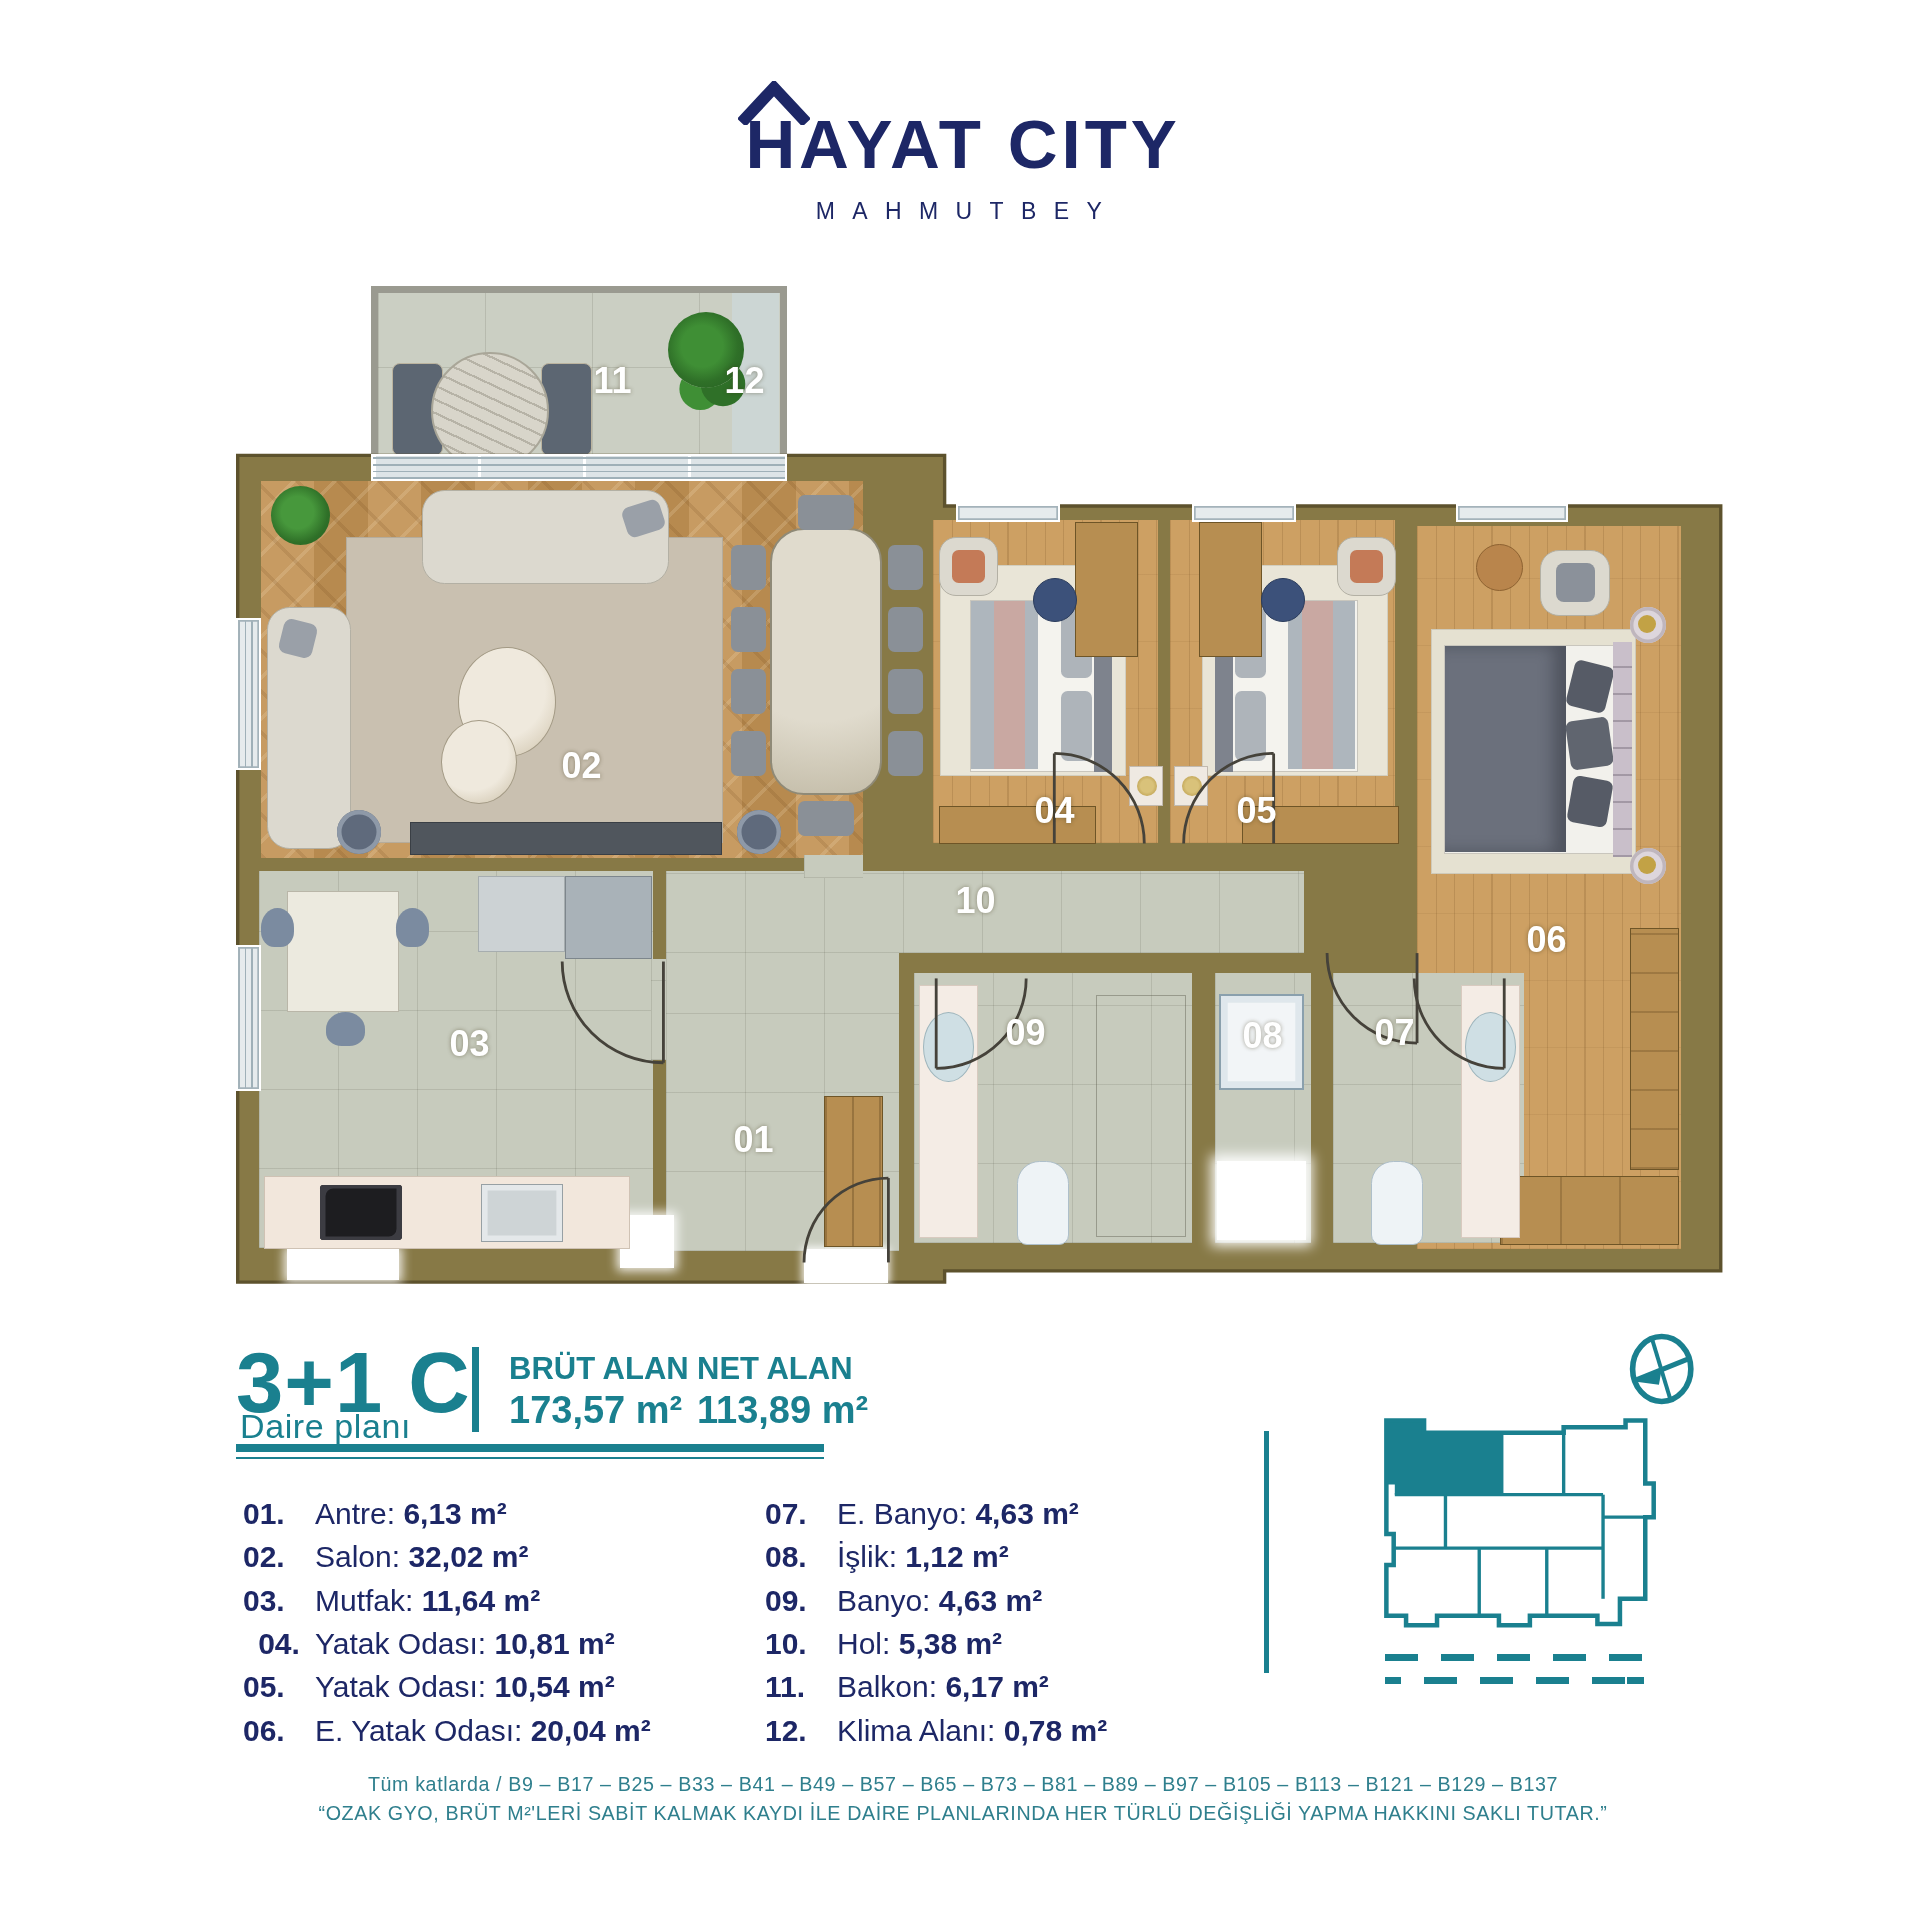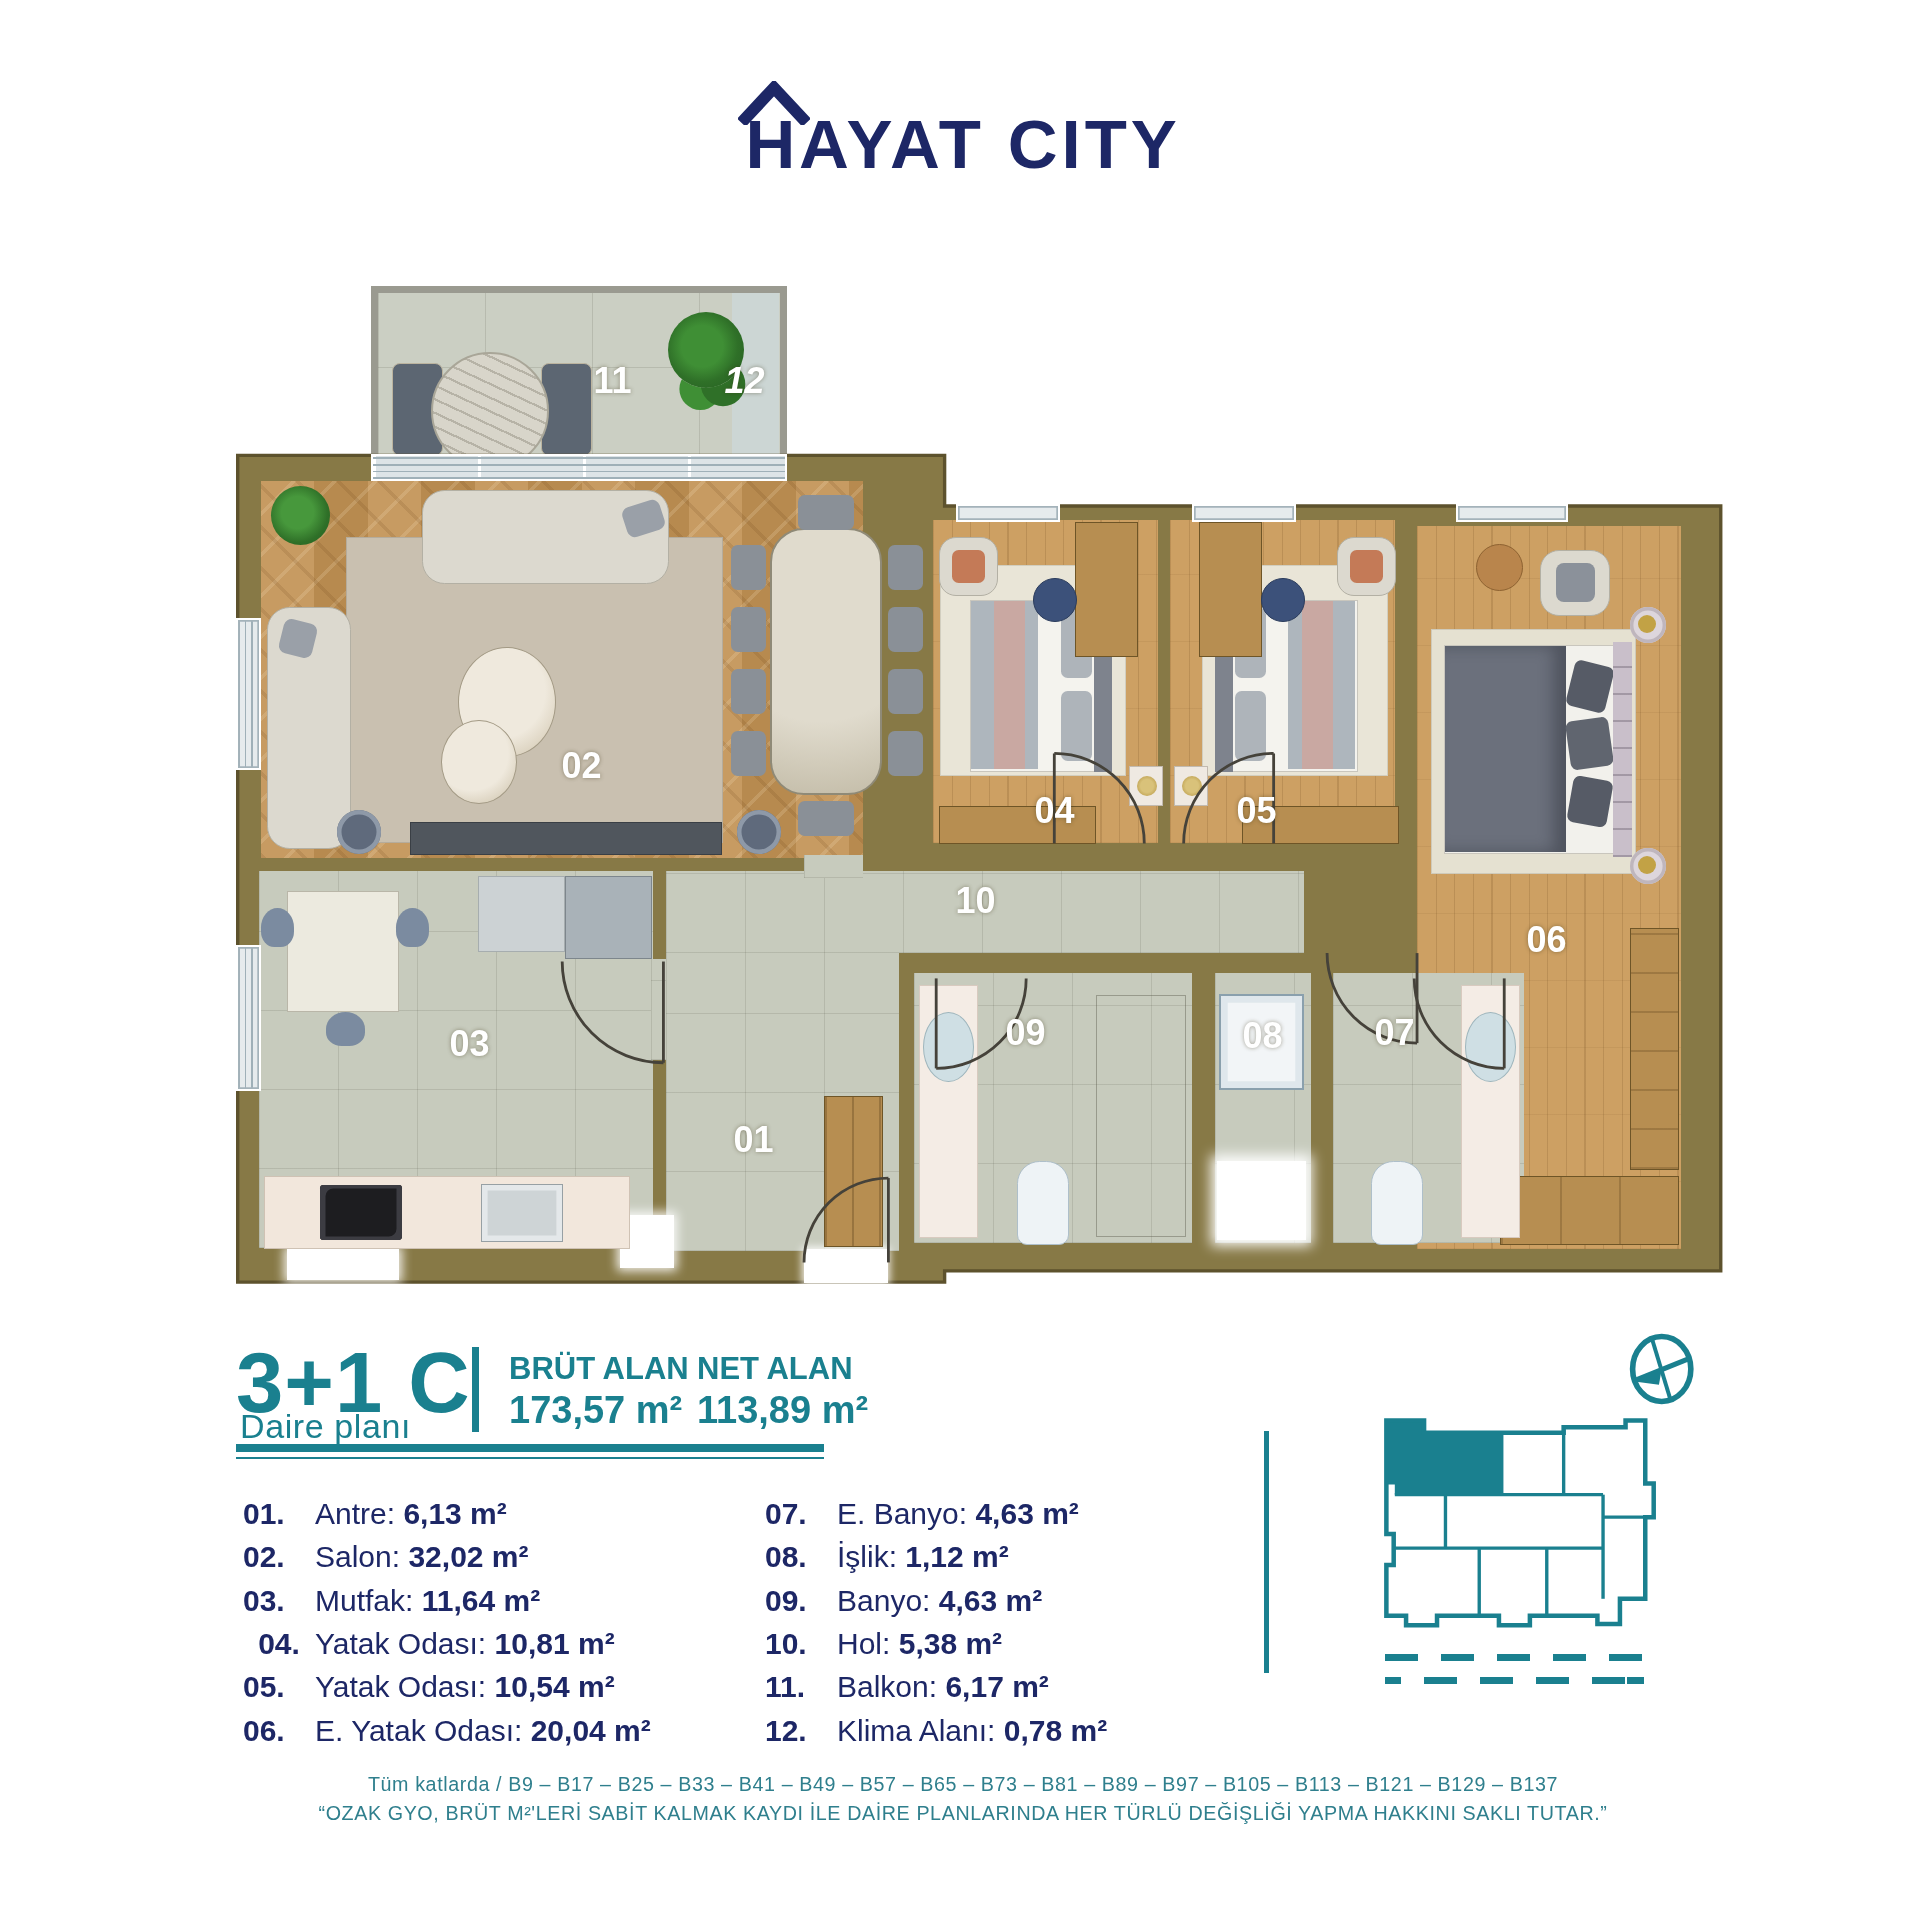--- a/index.html
+++ b/index.html
@@ -59,20 +59,21 @@
 
 <div id="page">
 
   <div class="logo-wrap">
     <div class="logo-title">
       <svg class="logo-roof" width="72" height="44" viewBox="0 0 128 78">
         <path d="M6 74 L64 12 L122 74" fill="none" stroke="#1d2766" stroke-width="21"></path>
       </svg>
       <span>HAYAT CITY</span>
     </div>
+    <div class="logo-sub">MAHMUTBEY</div>
   </div>
 
   <div id="plan">
 
     <div class="abs" style="left:135px;top:4.5px;width:416px;height:197px;border:7.3px solid #9a9a90;background:#cbcfc3;">
       <div class="abs tileb" style="left:0;top:0;width:354px;height:182px;"></div>
       <div class="abs" style="left:354px;top:0;width:47px;height:182px;background:#ccd6d4;"></div>
       <div class="abs soft" style="left:14px;top:70px;width:51px;height:93px;border-radius:7.9px;background:#5c6672;border-color:#bcb49f;"></div>
       <div class="abs soft" style="left:163px;top:70px;width:51px;height:93px;border-radius:7.9px;background:#5c6672;border-color:#bcb49f;"></div>
       <div class="abs" style="left:53px;top:59px;width:118px;height:118px;border-radius:50%;background:#d8d5ca;border:2.2px solid #a9a698;background-image:repeating-linear-gradient(25deg,rgba(120,115,100,.35) 0 2.2px,transparent 2.2px 12.4px);"></div>
@@ -225,21 +226,21 @@
         <path d="M1940,1195 A160,160 0 0 0 2100,1355"></path>
         <line x1="2100" y1="1195" x2="2100" y2="1355"></line>
         <path d="M1245,1400 A160,160 0 0 0 1405,1240"></path>
         <line x1="1245" y1="1240" x2="1245" y2="1400"></line>
         <path d="M2095,1240 A160,160 0 0 0 2255,1400"></path>
         <line x1="2255" y1="1240" x2="2255" y2="1400"></line>
       </g>
     </svg>
 
     <div class="lbl" style="left:343px;top:79px;">11</div>
-    <div class="lbl" style="left:475px;top:79px;font-style:italic;">12</div>
+    <div class="lbl" style="left:475px;top:79px;">12</div>
     <div class="lbl" style="left:312px;top:464px;">02</div>
     <div class="lbl" style="left:200px;top:742px;">03</div>
     <div class="lbl" style="left:484px;top:838px;">01</div>
     <div class="lbl" style="left:706px;top:599px;">10</div>
     <div class="lbl" style="left:785px;top:509px;">04</div>
     <div class="lbl" style="left:987px;top:509px;text-align:center;">05</div>
     <div class="lbl" style="left:1277px;top:638px;">06</div>
     <div class="lbl" style="left:756px;top:731px;">09</div>
     <div class="lbl" style="left:993px;top:734px;">08</div>
     <div class="lbl" style="left:1125px;top:731px;">07</div>

